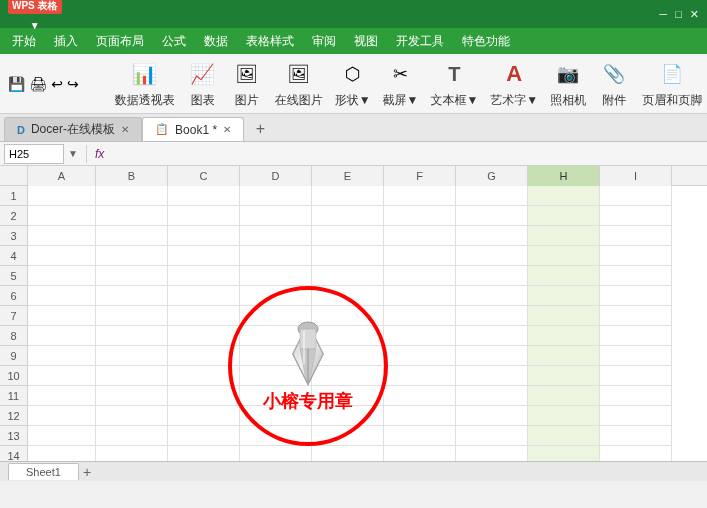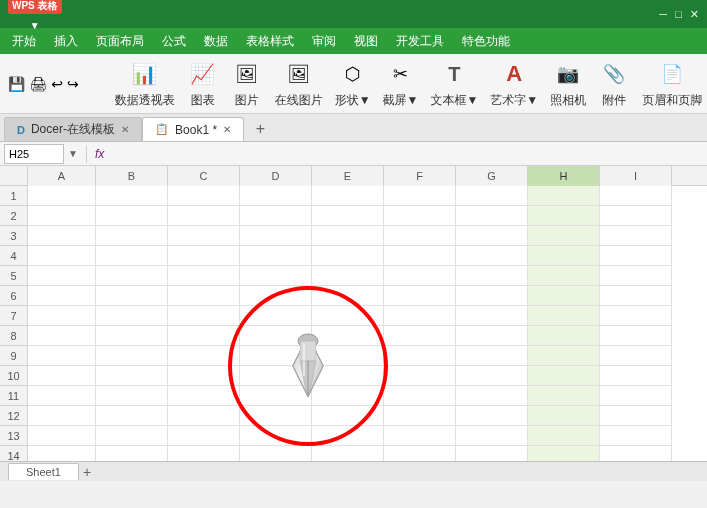--- a/index.html
+++ b/index.html
@@ -442,20 +442,21 @@
             <ellipse cx="30" cy="10" rx="10" ry="7" fill="#c0c0c0" stroke="#999" stroke-width="1"></ellipse>
 
             <rect x="22" y="10" width="16" height="20" rx="2" fill="#d8d8d8" stroke="#aaa" stroke-width="0.5"></rect>
 
             <polygon points="22,30 38,30 33,55 30,65 27,55" fill="#c8c8c8" stroke="#aaa" stroke-width="0.5"></polygon>
 
             <line x1="30" y1="30" x2="30" y2="64" stroke="#888" stroke-width="0.8"></line>
 
             <line x1="26" y1="12" x2="26" y2="45" stroke="rgba(255,255,255,0.5)" stroke-width="2"></line>
           </svg>
+          <div id="stamp-text">小榕专用章</div>
         </div>
       </div>
 
       <div id="all-rows">
       <div class="grid-row">
             <div class="grid-cell cw-a"></div>
             <div class="grid-cell cw-b"></div>
             <div class="grid-cell cw-c"></div>
             <div class="grid-cell cw-d"></div>
             <div class="grid-cell cw-e"></div>

